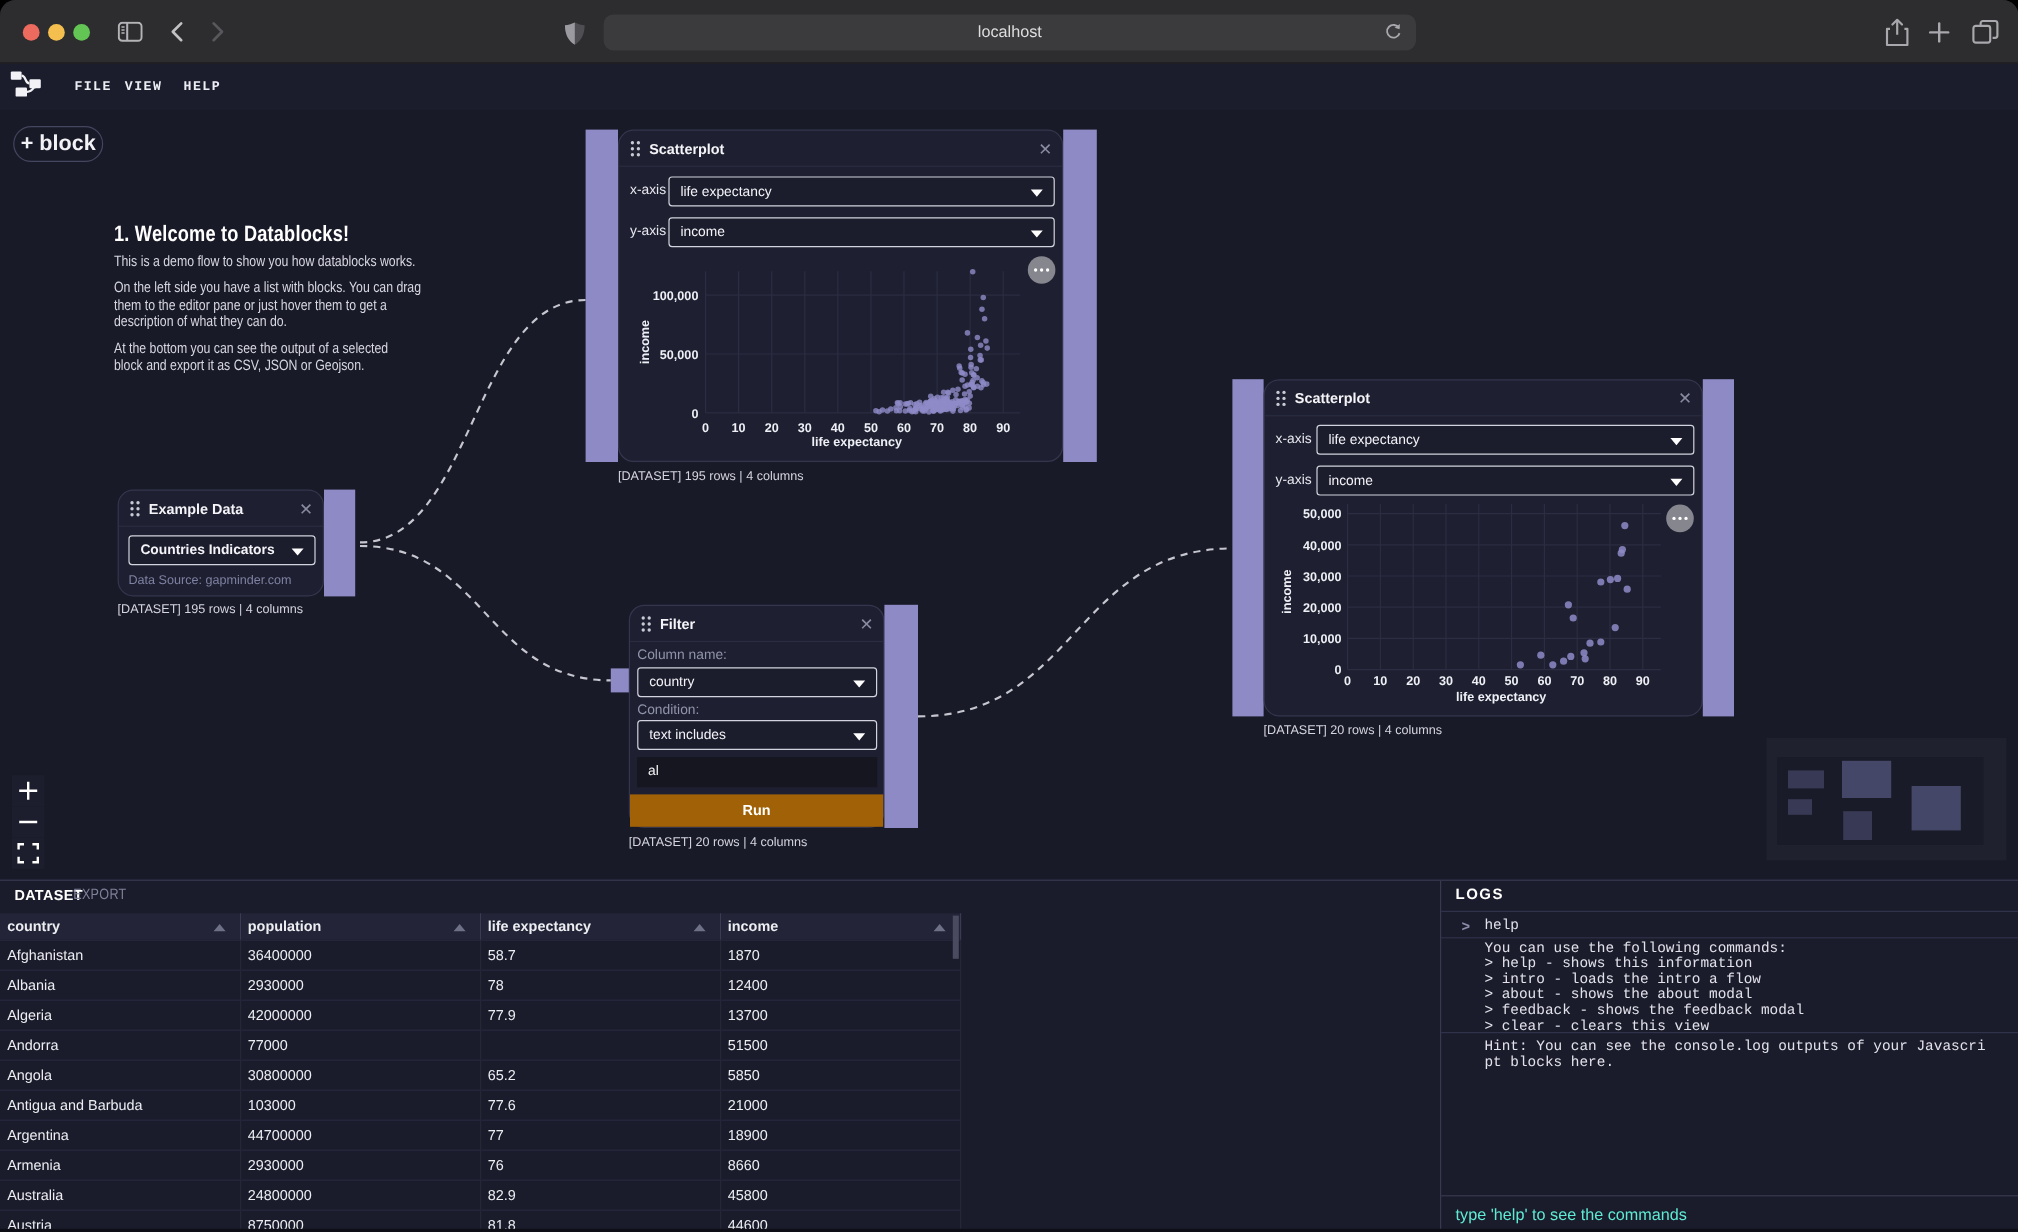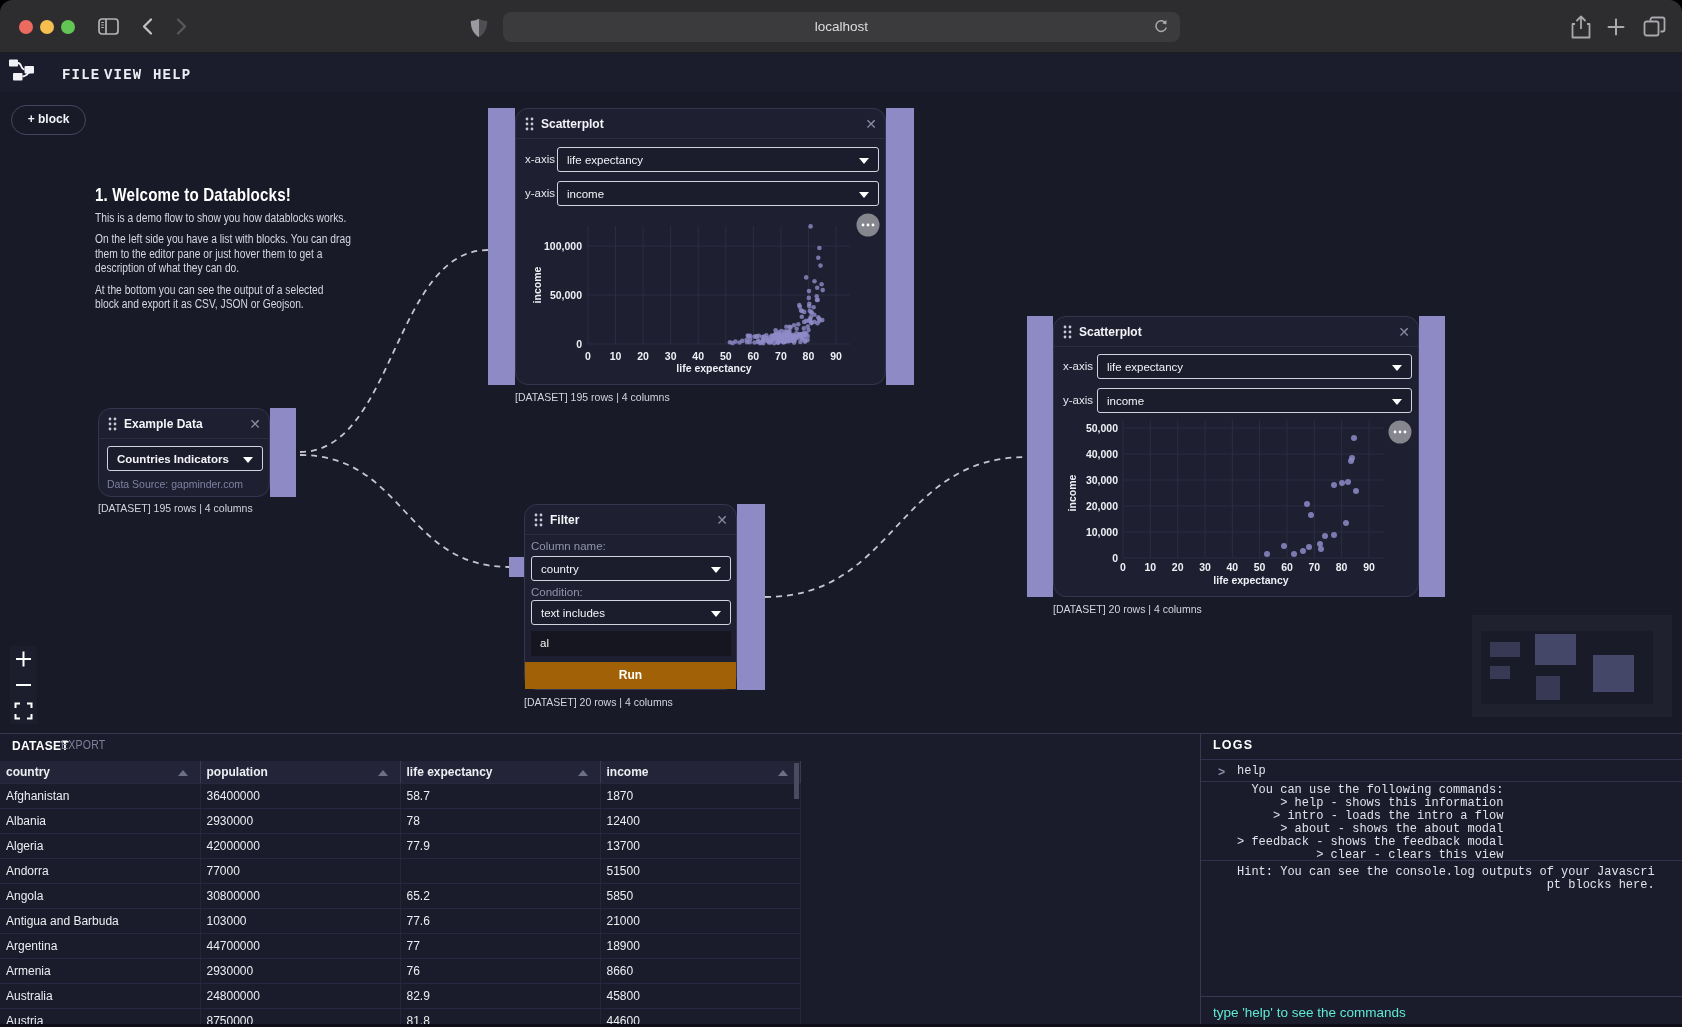--- a/index.html
+++ b/index.html
@@ -6,24 +6,24 @@
 html,body { width:1682px; height:1027px; background:#000; font-family:"Liberation Sans",sans-serif; overflow:hidden; }
 .window { position:absolute; left:0; top:0; width:1682px; height:1027px; border-radius:13px 13px 0 0; overflow:hidden; background:#191a28; }
 
 .chrome { position:absolute; left:0; top:0; width:1682px; height:53px; background:#2d2d2f; border-bottom:1px solid #1c1c1e; }
 .dot { position:absolute; top:20px; width:14px; height:14px; border-radius:50%; }
 .addr { position:absolute; left:503px; top:12px; width:677px; height:30px; background:#3b3b3d; border-radius:8px; }
 .addr span { position:absolute; left:0; right:0; top:7px; text-align:center; color:#dededf; font-size:13.5px; }
 .cicon { position:absolute; top:16px; }
 
 .menubar { position:absolute; left:0; top:53px; width:1682px; height:39px; background:#1b1c2c; }
-.menubar .mi { position:absolute; top:14px; color:#eceef4; font-family:"Liberation Mono",monospace; font-size:14px; letter-spacing:1.2px; font-weight:700;padding-left:12px; }
+.menubar .mi { position:absolute; top:14px; color:#eceef4; font-family:"Liberation Mono",monospace; font-size:11px; letter-spacing:1.2px; font-weight:700;padding-left:12px; }
 
 .canvas { position:absolute; left:0; top:92px; width:1682px; height:641px; background:#191a28; }
-.blockbtn { position:absolute; left:11px; top:13px; width:75px; height:30px; border:1.5px solid #44455e; border-radius:15px; color:#f3f3f7; font-size:12px; font-weight:700; text-align:center; line-height:27px; }
+.blockbtn { position:absolute; left:11px; top:13px; width:75px; height:30px; border:1.5px solid #44455e; border-radius:15px; color:#f3f3f7; font-size:18px; font-weight:700; text-align:center; line-height:27px; }
 .welcome { position:absolute; left:95px; top:87px; width:340px; color:#d7d7e1; white-space:nowrap; transform:scaleX(0.82); transform-origin:0 0; }
 .welcome h1 { font-size:18.5px; color:#fff; margin-top:4.5px; margin-bottom:5.5px; letter-spacing:0.2px; }
 .welcome p { font-size:12.5px; line-height:14.4px; margin-bottom:7px; }
 
 .node { position:absolute; background:#1e1f30; border:1px solid #35364e; border-radius:13px; }
 .nhead { position:absolute; left:0; top:0; right:0; height:30px; border-bottom:1px solid #2b2c40; }
 .nhead .dots { position:absolute; left:9px; top:8px; width:9px; height:14px; color:#c9c9d6; }
 .nhead .ttl { position:absolute; left:25px; top:8px; font-size:12px; font-weight:700; color:#f4f4f8; }
 .nhead .x { position:absolute; right:8px; top:7px; font-size:14px; color:#8a8ba0; }
 .strip { position:absolute; background:#8d8ac5; }
@@ -43,21 +43,21 @@
 .bottom { position:absolute; left:0; top:733px; width:1682px; height:294px; background:#1b1c2b; border-top:1px solid #383950; }
 .obar { position:absolute; left:0; top:0; width:1200px; height:27px; }
 .obar b { position:absolute; left:12px; top:5px; font-size:12px; color:#fff; letter-spacing:0.3px; }
 .obar i { position:absolute; left:61px; top:4px; font-size:12.5px; font-style:normal; color:#7f8199; letter-spacing:0.3px; transform:scaleX(0.84); transform-origin:0 50%; }
 table.out { position:absolute; left:0; top:27px; width:800px; border-collapse:collapse; table-layout:fixed; }
 table.out th { background:#232437; font-weight:700; text-align:left; position:relative; }
 table.out th, table.out td { height:22px; padding:0 0 0 6px; font-size:12px; color:#eceef2; border-bottom:1px solid #272840; border-right:1px solid #252638; }
 table.out td { height:25px; }
 table.out th { border-right:1px solid #3a3b52; }
 th .sc { position:absolute; right:12px; top:9px; width:0; height:0; border-left:5px solid transparent; border-right:5px solid transparent; border-bottom:6px solid #6e7088; }
-.logs { position:absolute; left:1200px; top:0; width:482px; height:294px; border-left:1px solid #383950;text-align:right; }
+.logs { position:absolute; left:1200px; top:0; width:482px; height:294px; border-left:1px solid #383950; }
 .logs .lt { position:absolute; left:12px; top:4px; font-size:12.5px; font-weight:700; color:#fff; letter-spacing:1.2px; }
 .mono { font-family:"Liberation Mono",monospace; font-size:12px; color:#e2e2ec; line-height:13px; }
 .loginput { position:absolute; left:0; top:262px; width:482px; height:32px; border-top:1px solid #383950; }
 .loginput span { position:absolute; left:12px; top:8px; font-size:13.5px; color:#5eead4; }
 </style>
 </head>
 <body>
 <div class="window">
   <div class="canvas" id="canvas">
     <svg style="position:absolute;left:0;top:0" width="1682" height="641" fill="none">

